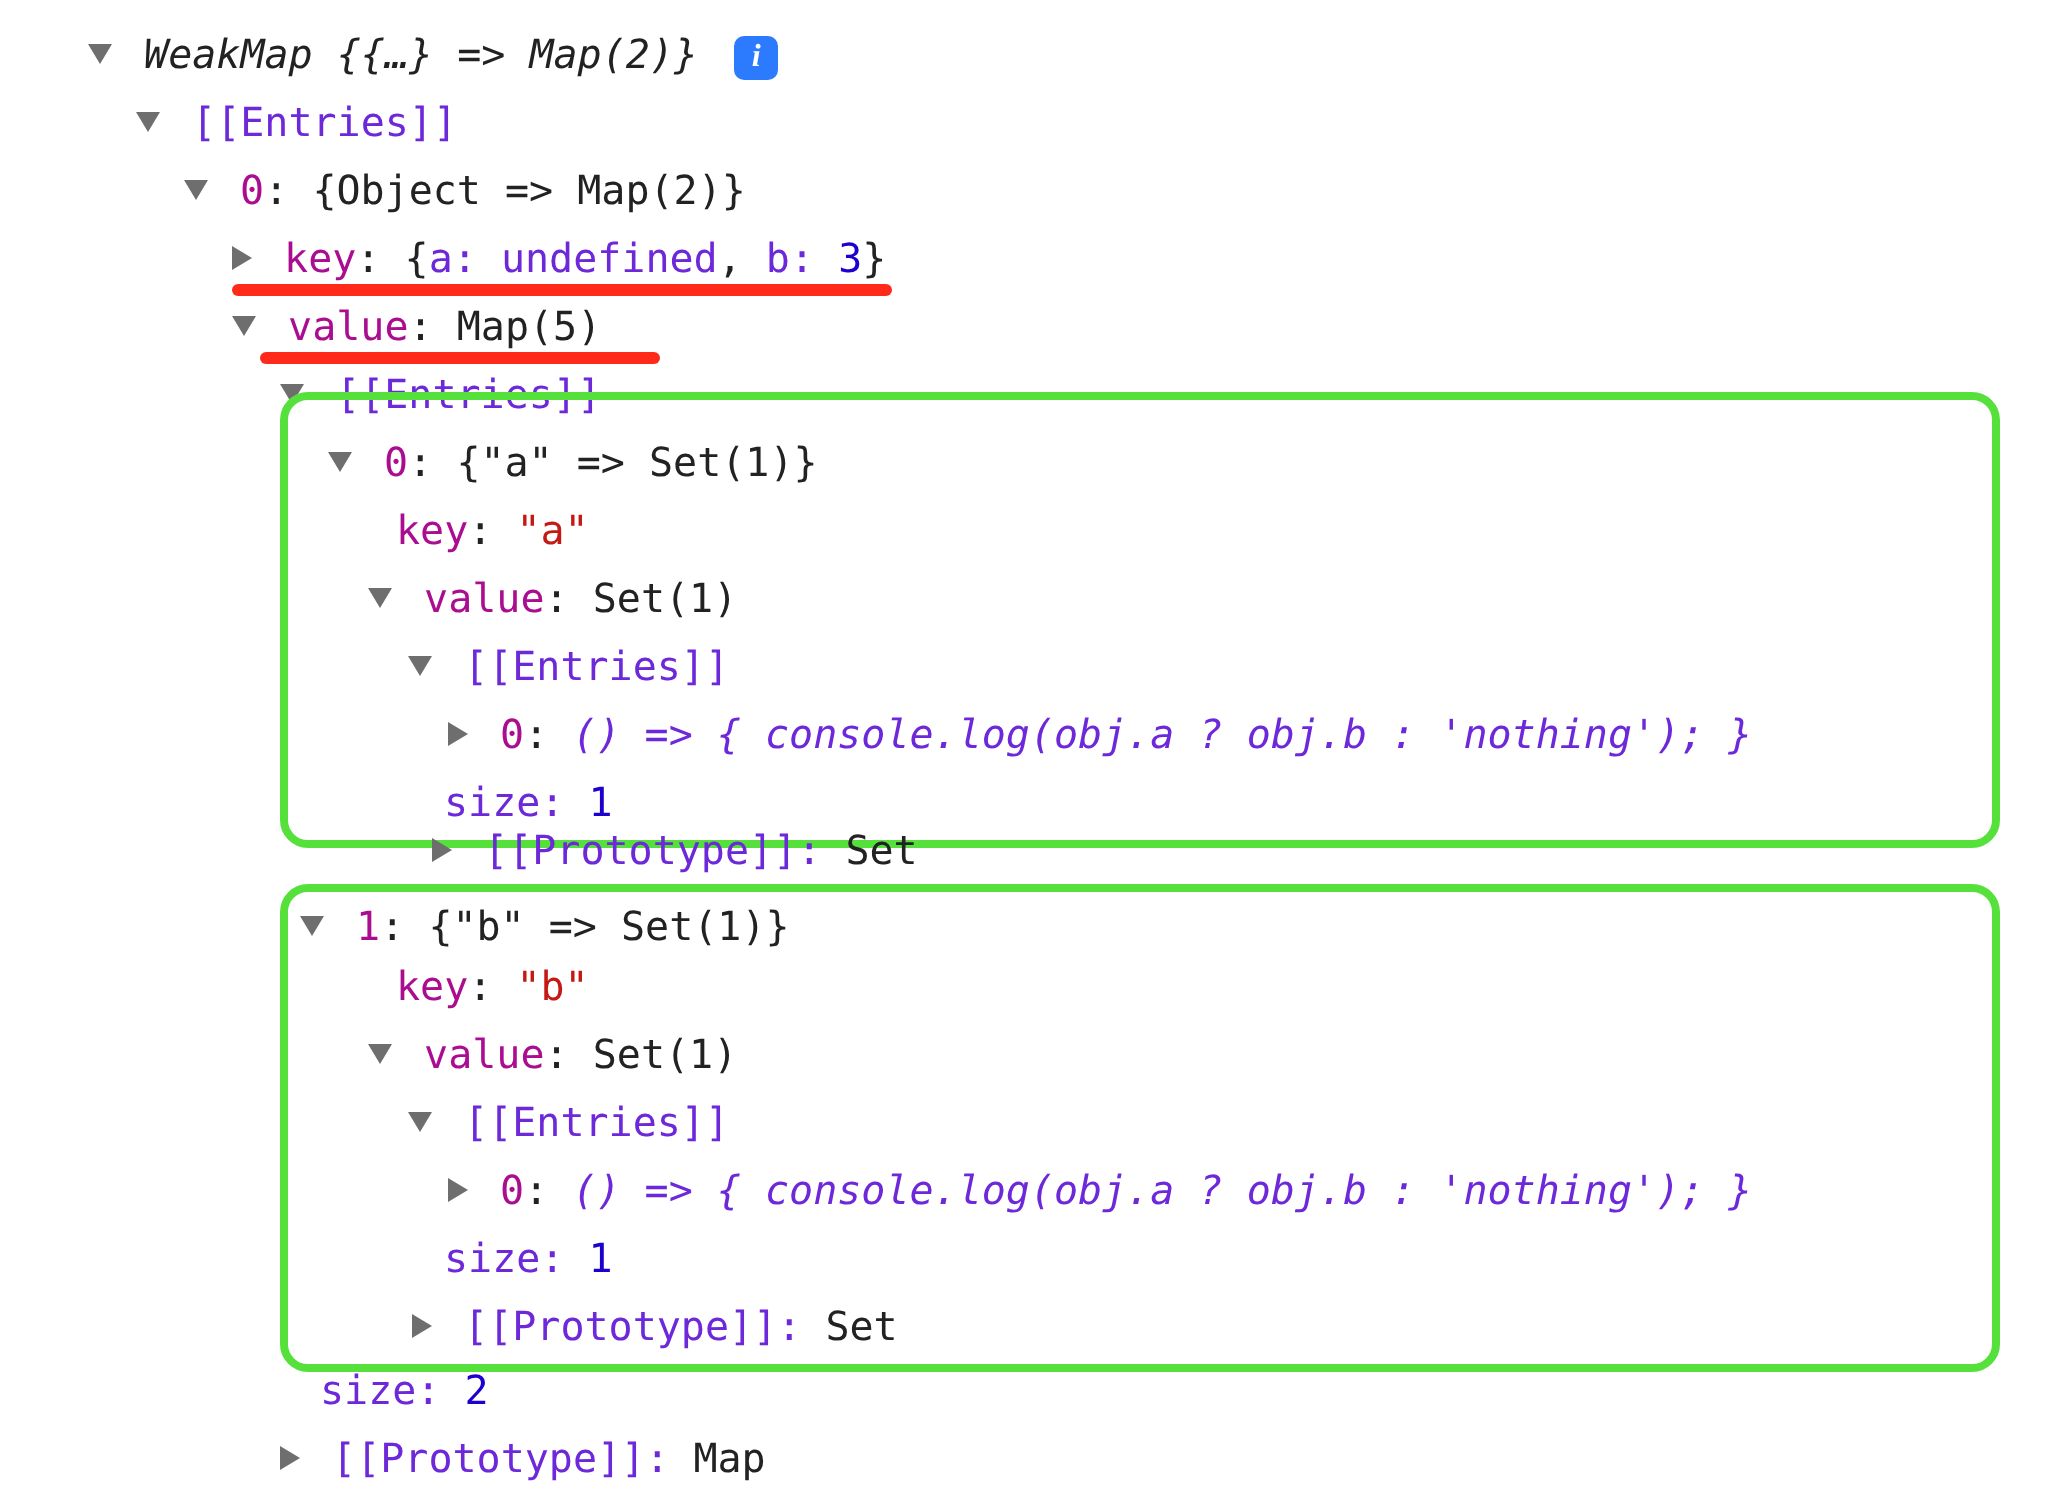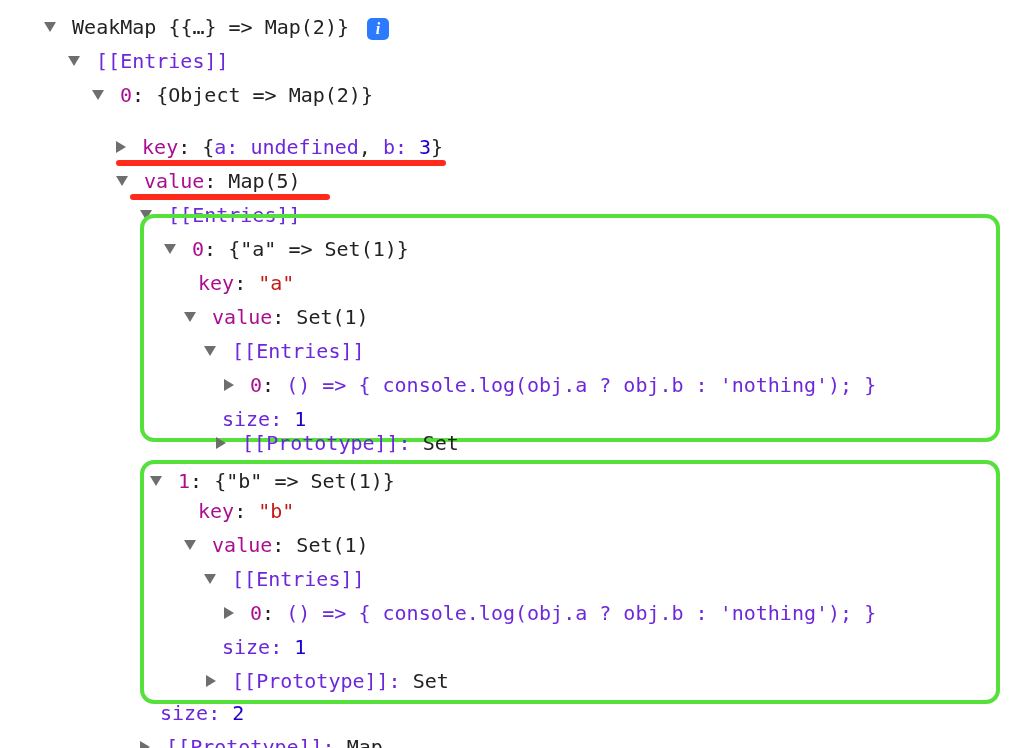--- a/index.html
+++ b/index.html
@@ -29,21 +29,21 @@
   }
   .tri.right{
     border-top:6px solid transparent;
     border-bottom:6px solid transparent;
     border-left:10px solid #6e6e6e;
   }
   .dim{color:#6d28d9;}
   .key{color:#ab0d90;}
   .num{color:#1c00cf;}
   .str{color:#c41a16;}
-  .ital{margin-top:21px;}
+  .ital{font-style:italic;margin-top:21px;}
   .info-ico{
     display:inline-block;
     width:22px;height:22px;
     background:#2c7bff;
     border-radius:5px;
     color:#fff;
     text-align:center;
     font-style:italic;
     font-family:Georgia,serif;
     font-weight:bold;
@@ -90,21 +90,21 @@
   <span class="tri down"></span>
   <span class="dim">[[Entries]]</span>
 </div>
 
 <div class="row i3">
   <span class="tri down"></span>
   <span class="key">0</span><span>: </span>
   <span>{Object =&gt; Map(2)}</span>
 </div>
 
-<div class="row i4" style="position:relative;margin-top:18px;">
+<div class="row i4" style="position:relative;">
   <span class="tri right"></span>
   <span class="key">key</span><span>: </span>
   <span>{</span><span class="dim">a</span><span class="dim">: </span><span class="dim">undefined</span><span>, </span><span class="dim">b</span><span class="dim">: </span><span class="num">3</span><span>}</span>
   <span class="redline" style="left:96px; width:330px;"></span>
 </div>
 
 <div class="row i4" style="position:relative;">
   <span class="tri down"></span>
   <span class="key">value</span><span>: </span>
   <span>Map(5)</span>

